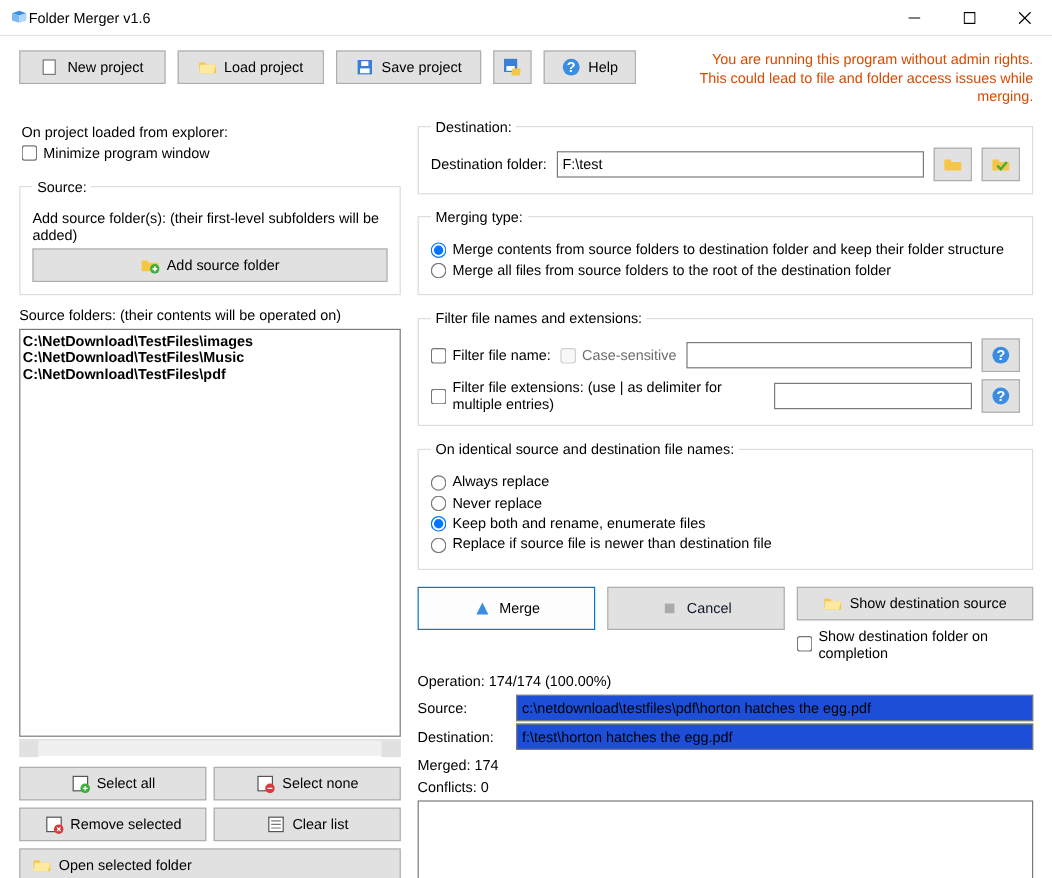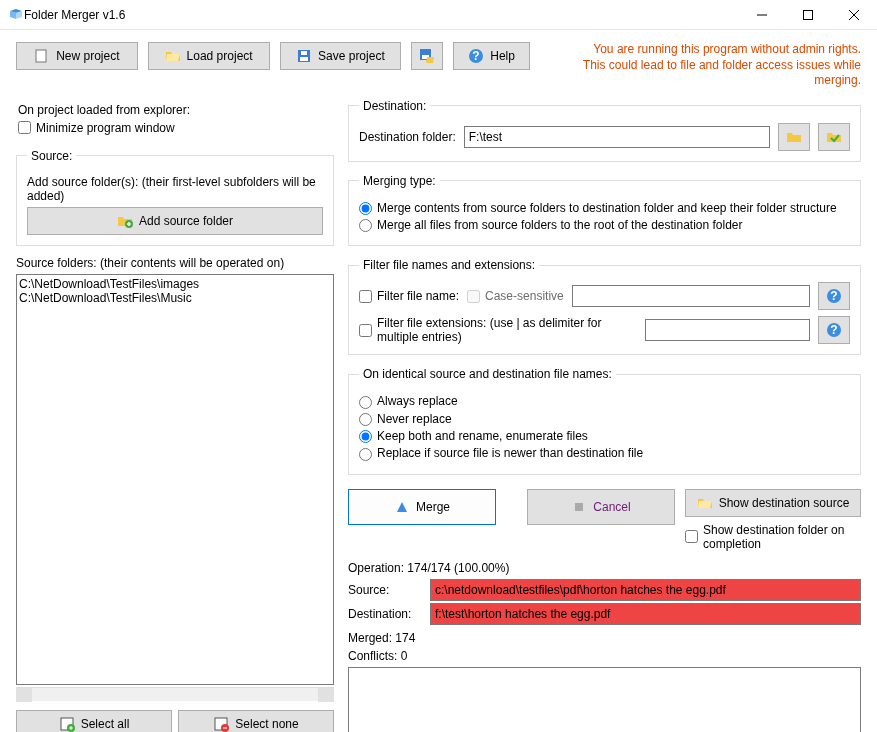--- a/index.html
+++ b/index.html
@@ -22,34 +22,34 @@
 .row { display: flex; align-items: center; gap: 8px; }
 .plain-label { color: #000; margin: 2px 0 4px 0; }
 
 fieldset { border: 1px solid #ddd; padding: 10px 10px 10px 10px; margin-top: 4px; }
 legend { padding: 0 4px; color: #000; }
 
 input[type="checkbox"], input[type="radio"] { width: 13px; height: 13px; vertical-align: middle; margin-right: 5px; }
 .chk-lbl { display: inline-flex; align-items: center; user-select: none; }
 
 .textbox { border: 1px solid #7a7a7a; padding: 3px 4px; background: #fff; }
-.textbox.read { background: #ef4444; }
+.textbox.read { background: #1d4ed8; }
 .listbox { border: 1px solid #7a7a7a; background: #fff; padding: 2px; overflow: auto; }
 
-.source-list { height: 411px; }
+.source-list { height: 340px; font-weight: bold; }
 .source-list div { white-space: pre; }
 
 .btn-grid { display: grid; grid-template-columns: 1fr 1fr; gap: 6px; }
 .btn-grid .btn { justify-content: center; padding-left: 10px; }
 .btn-full { grid-column: 1 / span 2; justify-content: flex-start !important; }
 
 .big-action-row { display: flex; gap: 10px; }
 .btn.large { height: 36px; width: 148px; font-size: 12px; }
 .btn.primary { border: 1px solid #0078d7; background: #fdfdfd; }
-.btn.disabled { color: #701a75; margin-left: 21px; }
+.btn.disabled { color: #0f172a; }
 
 .kv-row { display: flex; align-items: center; gap: 8px; margin: 2px 0; }
 .kv-row .k { width: 74px; }
 .kv-row .v { flex: 1; }
 
 .logbox { border: 1px solid #7a7a7a; height: 86px; background: #fff; margin-top: 4px; overflow: auto; }
 
 
 .ic { display: inline-block; width: 16px; height: 16px; }
 .ic svg { width: 16px; height: 16px; display: block; }
@@ -170,20 +170,21 @@
           </span>
         <span>Add source folder</span>
       </button>
     </fieldset>
 
     <div>
       <div class="plain-label">Source folders: (their contents will be operated on)</div>
       <div class="listbox source-list">
         <div>C:\NetDownload\TestFiles\images</div>
         <div>C:\NetDownload\TestFiles\Music</div>
+        <div>C:\NetDownload\TestFiles\pdf</div>
       </div>
       <div class="scroll-h">
         <span class="arrow">&nbsp;</span>
         <span class="arrow right">&nbsp;</span>
       </div>
     </div>
 
     <div class="btn-grid">
       <button class="btn">
         <span class="ic">

